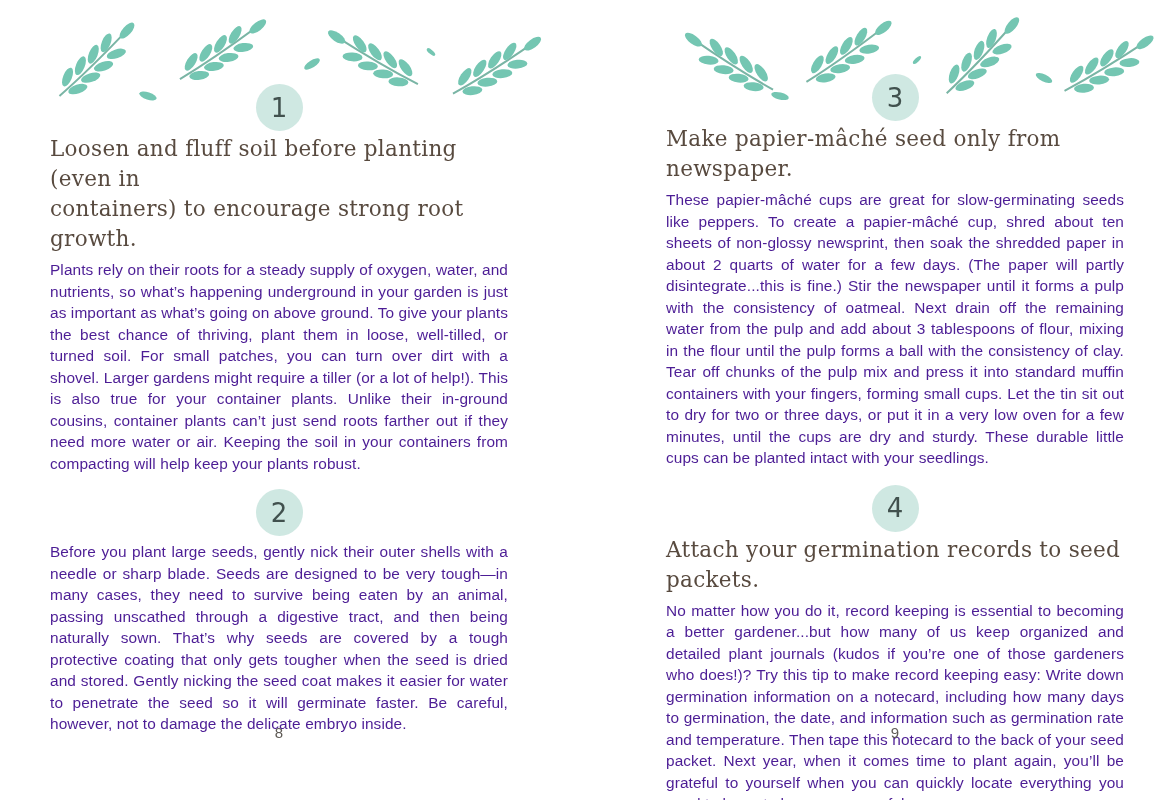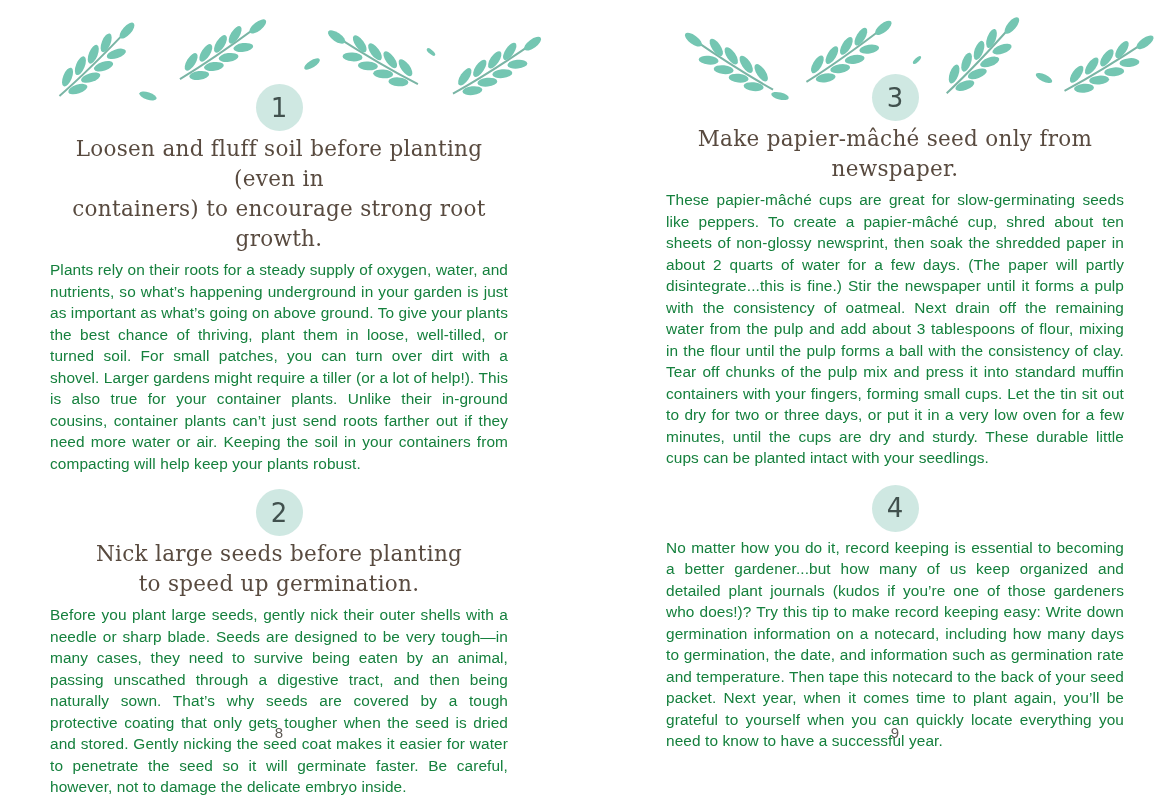--- a/index.html
+++ b/index.html
@@ -28,32 +28,31 @@
     background:#cfe8e2;margin:0 auto;
     display:flex;align-items:center;justify-content:center;
     position:relative;z-index:2;
   }
   .badge-num{
     font-family:"DejaVu Sans",sans-serif;
     font-size:26px;color:#41514e;line-height:1;
   }
   .tip-heading{
     margin-top:3px;
-    text-align:center;
     white-space:pre-line;
     font-family:"DejaVu Serif",serif;
     font-size:21.5px;line-height:30px;
     color:#584a3f;
     letter-spacing:0.3px;
   }
   .tip-body{
     margin-top:5px;
     text-align:justify;
     font-size:15.4px;line-height:21.5px;
-    color:#15803d;
+    color:#4c1d95;
     letter-spacing:0.1px;
   }
   .gap-left{height:15px;}
   .gap-right{height:16px;}
 
   .page-number{
     position:absolute;top:724px;
     width:458px;text-align:center;
     font-size:15px;color:#5f5b56;
   }
@@ -118,22 +117,20 @@
       </div>
       <div class="tip-heading">Loosen and fluff soil before planting (even in
 containers) to encourage strong root growth.</div>
       <div class="tip-body">Plants rely on their roots for a steady supply of oxygen, water, and nutrients, so what’s happening underground in your garden is just as important as what’s going on above ground. To give your plants the best chance of thriving, plant them in loose, well-tilled, or turned soil. For small patches, you can turn over dirt with a shovel. Larger gardens might require a tiller (or a lot of help!). This is also true for your container plants. Unlike their in-ground cousins, container plants can’t just send roots farther out if they need more water or air. Keeping the soil in your containers from compacting will help keep your plants robust.</div>
 
       <div class="gap-left"></div>
 
       <div class="badge">
         <span class="badge-num">2</span>
       </div>
-      <div class="tip-heading">Nick large seeds before planting
-to speed up germination.</div>
       <div class="tip-body">Before you plant large seeds, gently nick their outer shells with a needle or sharp blade. Seeds are designed to be very tough—in many cases, they need to survive being eaten by an animal, passing unscathed through a digestive tract, and then being naturally sown. That’s why seeds are covered by a tough protective coating that only gets tougher when the seed is dried and stored. Gently nicking the seed coat makes it easier for water to penetrate the seed so it will germinate faster. Be careful, however, not to damage the delicate embryo inside.</div>
     </div>
 
     <div class="page-number">8</div>
   </div>
 
   <div class="page page-right">
     <div class="decor">
       <svg class="sprig" style="left:100px;top:26px;transform:scaleX(-1) rotate(6deg)" viewBox="0 0 88 74">
           <use href="#sprig-def"></use>
@@ -165,19 +162,20 @@
         <span class="badge-num">3</span>
       </div>
       <div class="tip-heading">Make papier-mâché seed only from newspaper.</div>
       <div class="tip-body">These papier-mâché cups are great for slow-germinating seeds like peppers. To create a papier-mâché cup, shred about ten sheets of non-glossy newsprint, then soak the shredded paper in about 2 quarts of water for a few days. (The paper will partly disintegrate...this is fine.) Stir the newspaper until it forms a pulp with the consistency of oatmeal. Next drain off the remaining water from the pulp and add about 3 tablespoons of flour, mixing in the flour until the pulp forms a ball with the consistency of clay. Tear off chunks of the pulp mix and press it into standard muffin containers with your fingers, forming small cups. Let the tin sit out to dry for two or three days, or put it in a very low oven for a few minutes, until the cups are dry and sturdy. These durable little cups can be planted intact with your seedlings.</div>
 
       <div class="gap-right"></div>
 
       <div class="badge">
         <span class="badge-num">4</span>
       </div>
+      <div class="tip-heading">Attach your germination records to seed packets.</div>
       <div class="tip-body">No matter how you do it, record keeping is essential to becoming a better gardener...but how many of us keep organized and detailed plant journals (kudos if you’re one of those gardeners who does!)? Try this tip to make record keeping easy: Write down germination information on a notecard, including how many days to germination, the date, and information such as germination rate and temperature. Then tape this notecard to the back of your seed packet. Next year, when it comes time to plant again, you’ll be grateful to yourself when you can quickly locate everything you need to know to have a successful year.</div>
     </div>
 
     <div class="page-number">9</div>
   </div>
 
 </div>
 
 </body></html>

